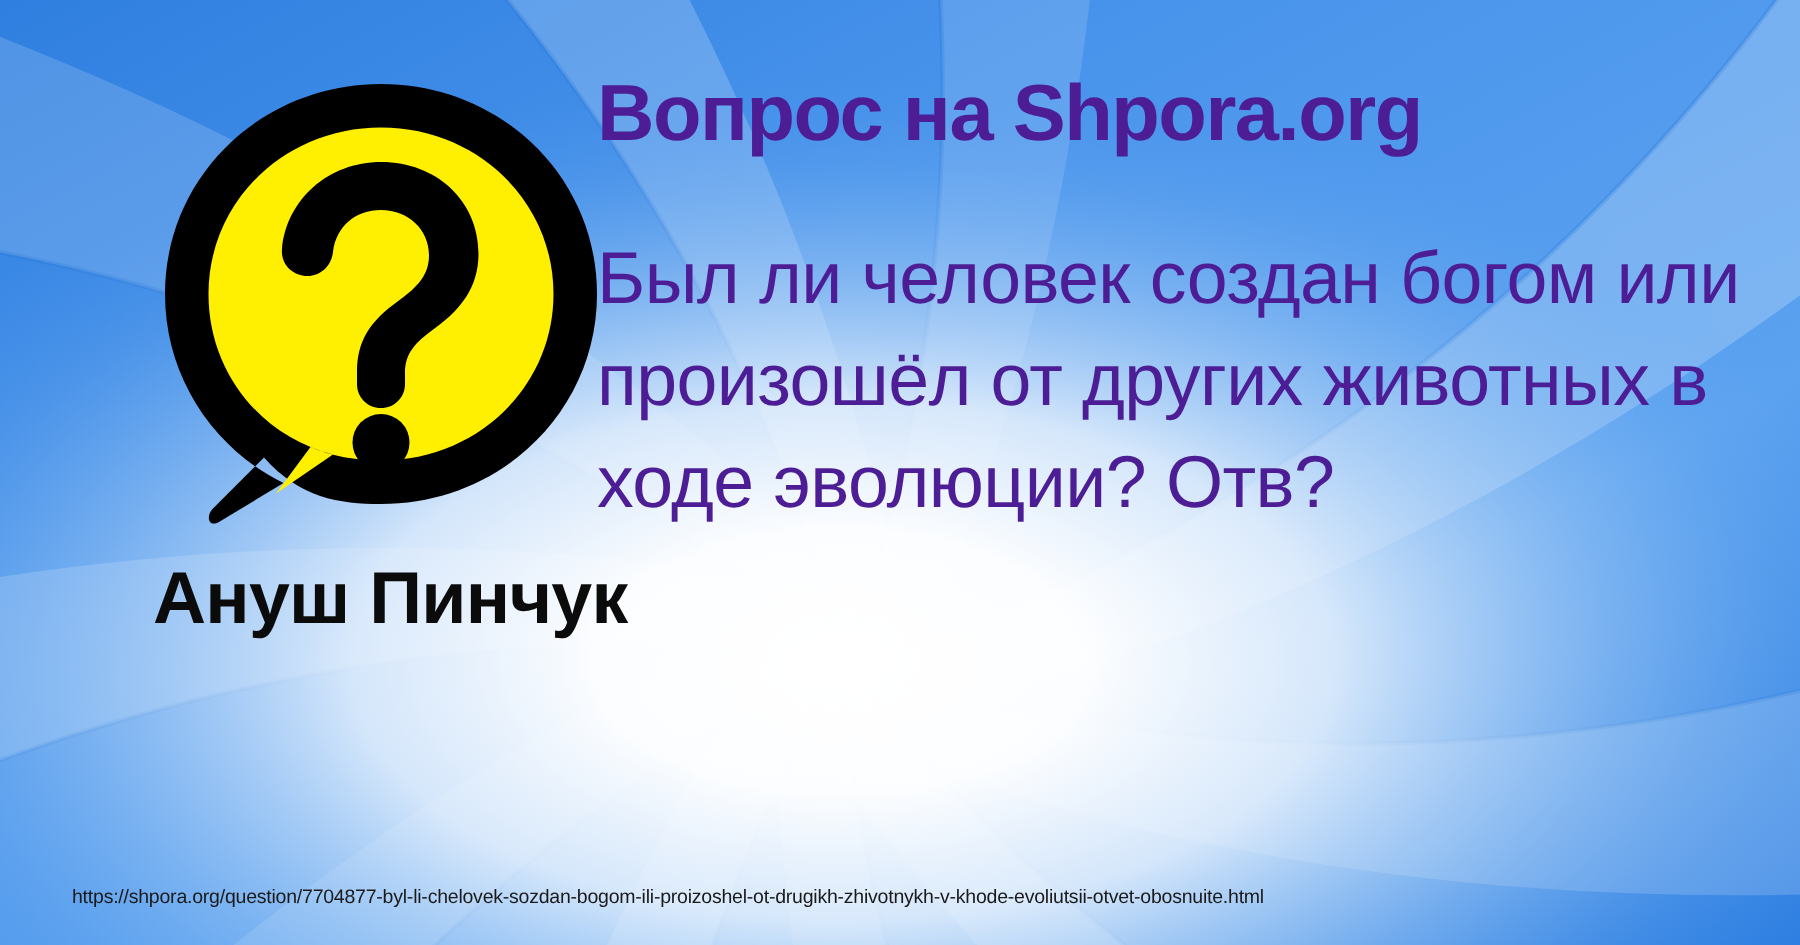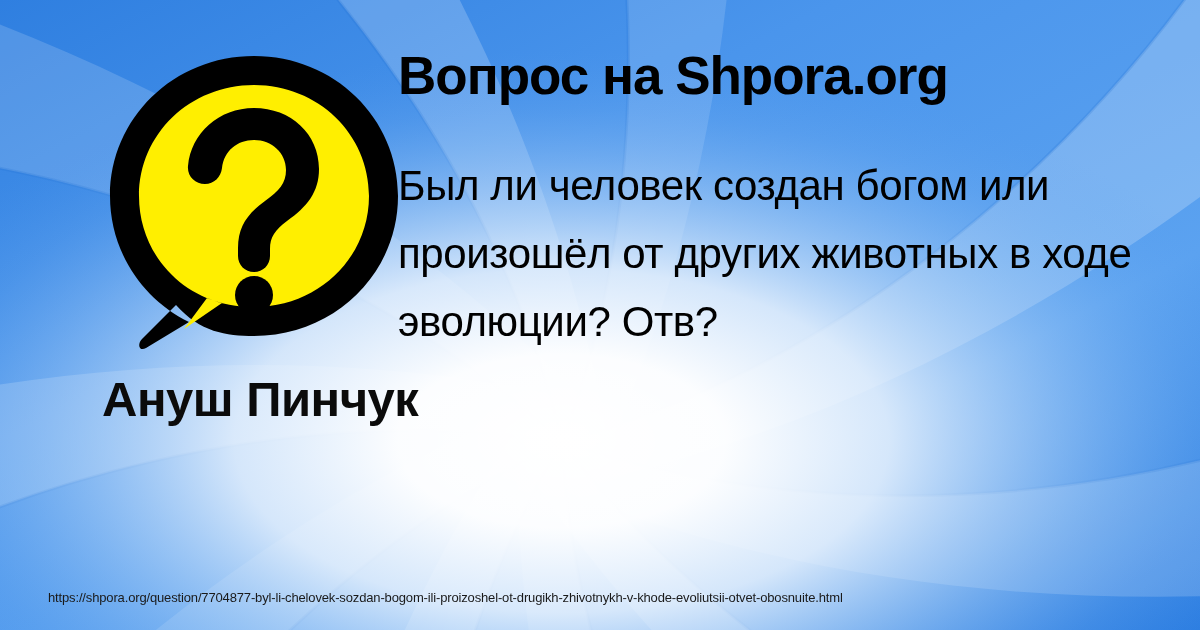--- a/index.html
+++ b/index.html
@@ -92,33 +92,33 @@
   }
 
   #card-title {
     position: absolute;
     left: 0;
     top: 46px;
     width: 780px;
     font-size: 53px;
     line-height: 60px;
     font-weight: 700;
-    color: #000000;
+    color: #4c1d95;
     letter-spacing: -1px;
   }
 
   #question-text {
     position: absolute;
     left: 0;
     top: 152px;
     width: 770px;
-    font-size: 42px;
+    font-size: 49px;
     line-height: 68px;
     font-weight: 400;
-    color: #000000;
+    color: #4c1d95;
     letter-spacing: -0.4px;
   }
 
   
   #source-url {
     position: absolute;
     left: 48px;
     top: 589px;
     z-index: 4;
     font-size: 13px;

